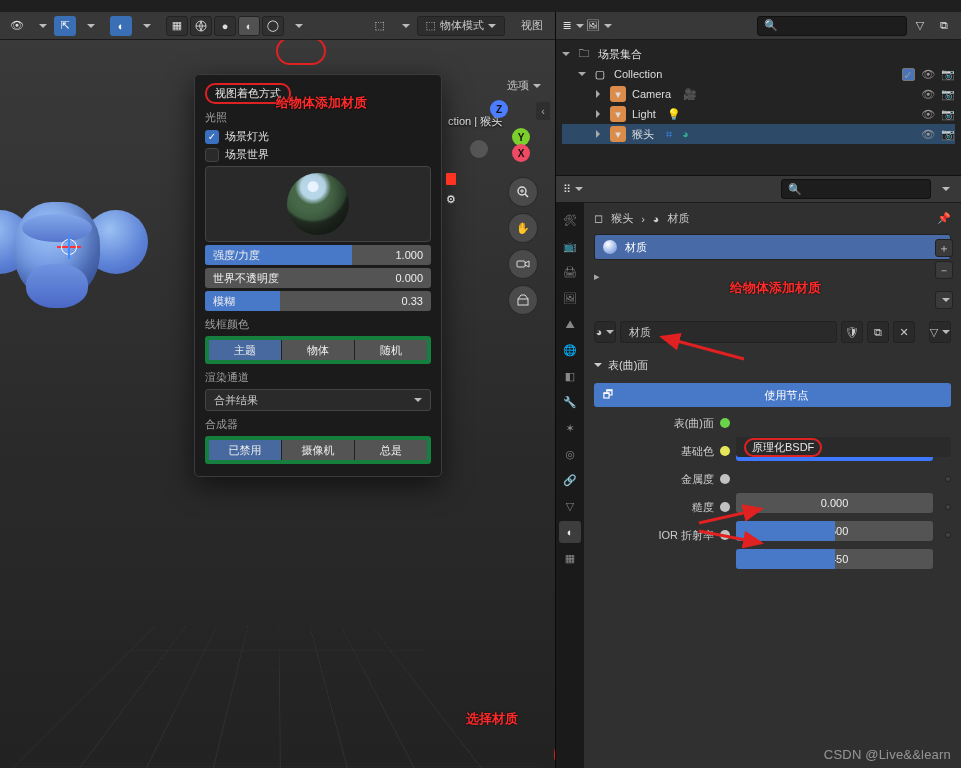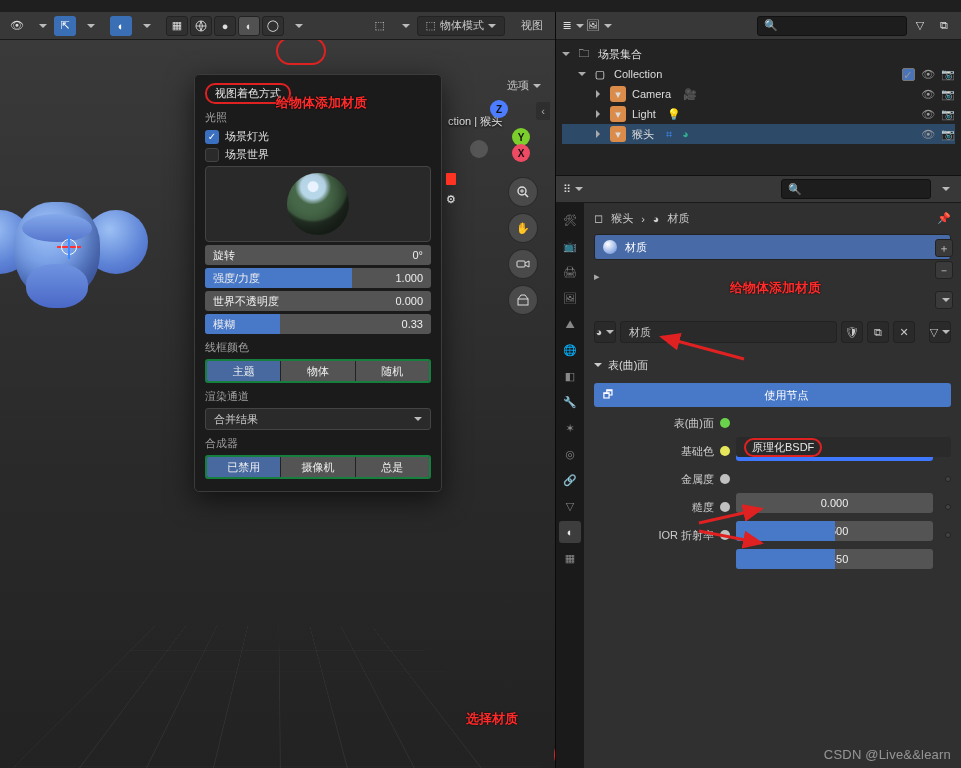--- a/index.html
+++ b/index.html
@@ -62,21 +62,21 @@
 .chk{display:flex;align-items:center;gap:6px;margin:3px 0;color:#ddd;}
 .chk .box{width:14px;height:14px;border-radius:3px;background:#3b6fbf;display:flex;align-items:center;justify-content:center;color:#fff;font-size:10px;}
 .chk .box.off{background:#2a2a2a;border:1px solid #444;}
 .preview{margin-top:4px;height:76px;background:#292929;border:1px solid #444;border-radius:4px;display:flex;align-items:center;justify-content:center;position:relative;}
 .hdri{width:62px;height:62px;border-radius:50%;background:radial-gradient(circle at 42% 22%,#e9f3ff 0 8%,#b7d6e8 10% 20%,#486a4a 30% 55%,#2c3a2d 60% 100%);box-shadow:inset -8px -10px 16px rgba(0,0,0,.55);}
 .rowdots{position:absolute;right:-26px;top:6px;display:flex;flex-direction:column;gap:8px;color:#e8e8e8;}
 .dot-r{width:10px;height:12px;background:#ff3322;border-radius:1px;}
 .slider{height:20px;border-radius:3px;background:#545454;display:flex;align-items:center;justify-content:space-between;padding:0 8px;margin-top:3px;color:#eee;position:relative;overflow:hidden;}
 .slider .fill{position:absolute;left:0;top:0;bottom:0;background:#4878c8;}
 .slider span{position:relative;z-index:1;}
-.btnrow{display:flex;margin-top:4px;border-radius:3px;overflow:hidden;border:2px solid #15803d;}
+.btnrow{display:flex;margin-top:4px;border-radius:3px;overflow:hidden;border:4px solid #15803d;}
 .btnrow .b{flex:1;height:20px;display:flex;align-items:center;justify-content:center;background:#545454;color:#eee;border-right:1px solid #222;}
 .btnrow .b:last-child{border-right:none;}
 .btnrow .b.on{background:#47699f;}
 .drpd{height:22px;background:#2a2a2a;border:1px solid #444;border-radius:3px;display:flex;align-items:center;justify-content:space-between;padding:0 8px;margin-top:3px;}
 
 
 .anno{position:absolute;color:#ff2a2a;font-weight:600;font-size:13px;text-shadow:0 0 2px #000;}
 .ring-only{position:absolute;border:2px solid #e02121;border-radius:14px;}
 svg.arrow{position:absolute;overflow:visible;}
 svg.arrow line{stroke:#e02121;stroke-width:3;marker-end:url(#ah);}
@@ -231,25 +231,20 @@
             <span>场景世界</span>
           </div>
       <div class="preview">
         <div class="hdri"></div>
         <div class="rowdots">
               <div class="dot-r"></div>
               <span>⚙</span>
             </div>
       </div>
       <div class="slider">
-            <div class="fill" style="width:0%"></div>
-            <span>旋转</span>
-            <span>0°</span>
-          </div>
-      <div class="slider">
             <div class="fill" style="width:65%"></div>
             <span>强度/力度</span>
             <span>1.000</span>
           </div>
       <div class="slider">
             <div class="fill" style="width:0%"></div>
             <span>世界不透明度</span>
             <span>0.000</span>
           </div>
       <div class="slider">

